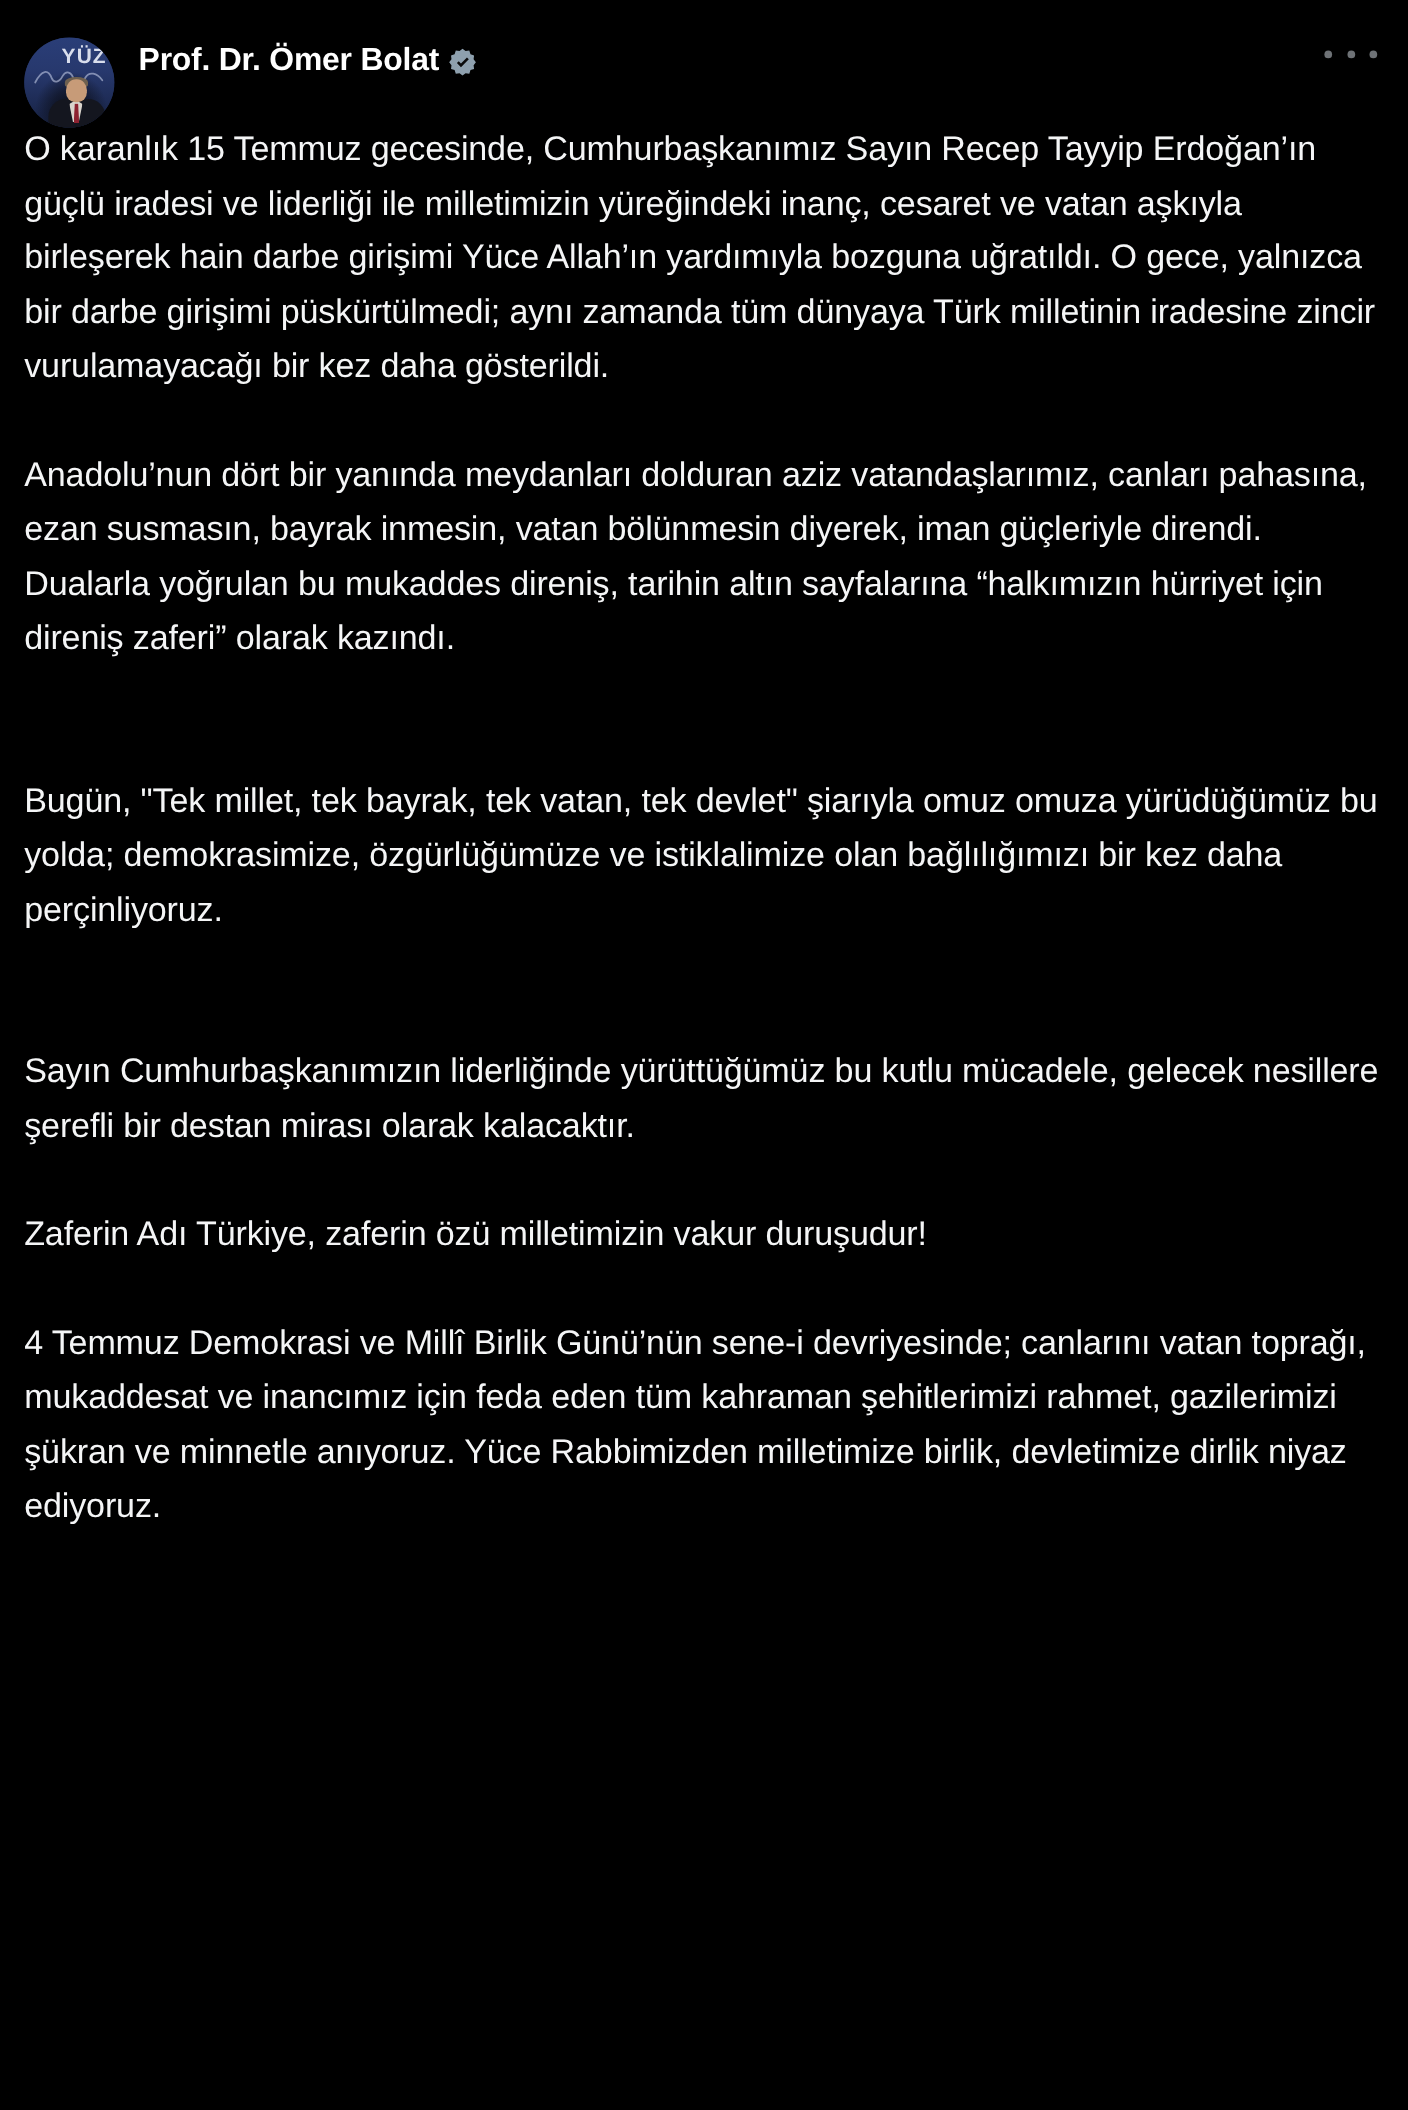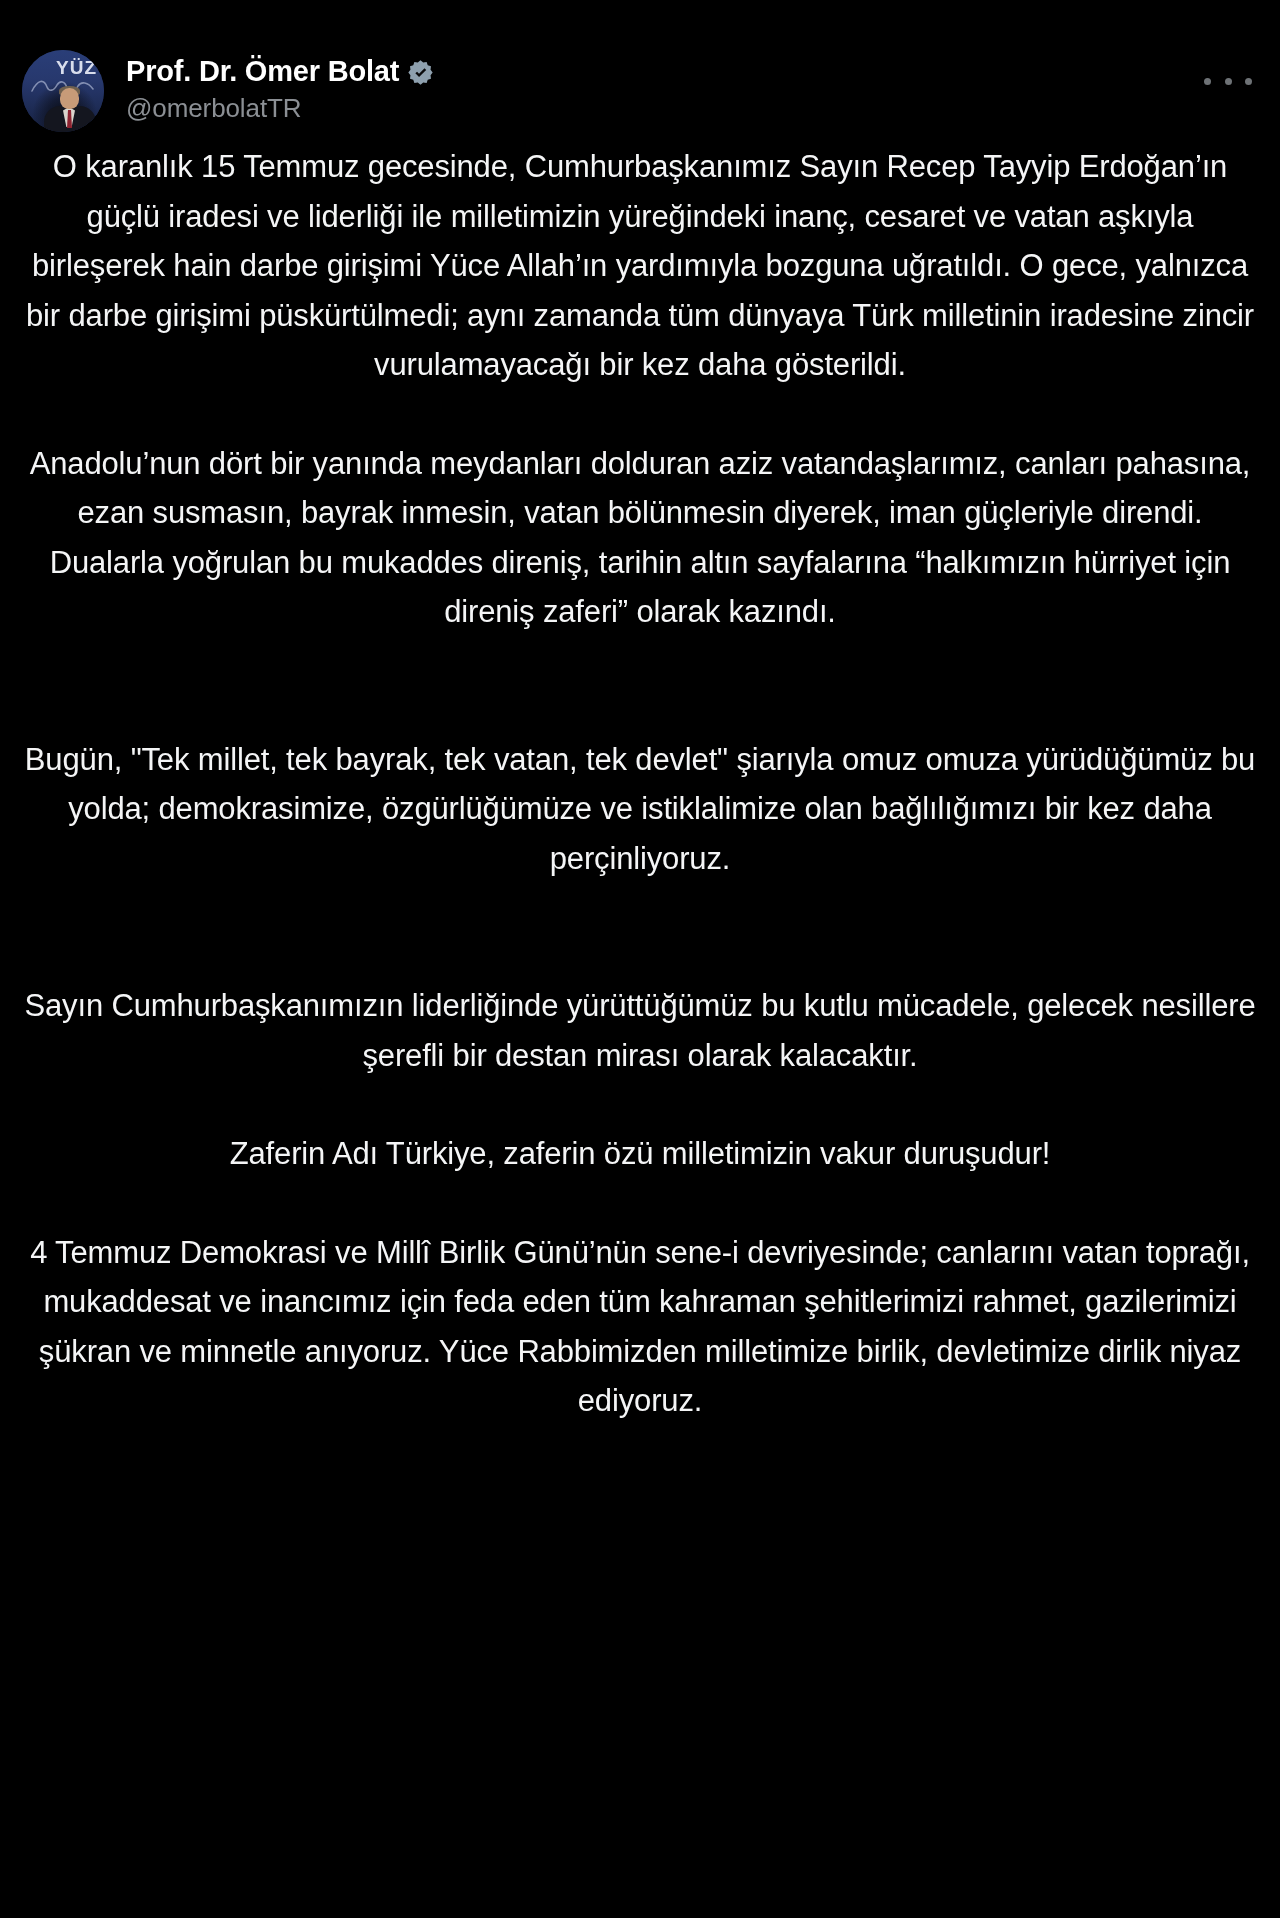--- a/index.html
+++ b/index.html
@@ -21,25 +21,24 @@
     background: #000000;
     position: relative;
     box-sizing: border-box;
     padding: 0;
   }
 
   
   .post-header {
     display: flex;
     align-items: flex-start;
-    padding: 18px 22px 0 22px;
+    padding: 34px 22px 0 22px;
     position: relative;
     height: 104px;
     box-sizing: border-box;
-    margin-top: 32px;
   }
 
   .avatar {
     width: 82px;
     height: 82px;
     min-width: 82px;
     border-radius: 50%;
     overflow: hidden;
     position: relative;
     background: #1b2a52;
@@ -167,21 +166,20 @@
     width: 7px;
     height: 7px;
     border-radius: 50%;
     background: #6e7276;
     display: block;
   }
 
   
   .post-body {
     padding: 6px 22px 0 22px;
-    text-align: center;
   }
   .post-body p {
     margin: 0;
     color: #f4f5f6;
     font-size: 31px;
     line-height: 49.5px;
     letter-spacing: -0.15px;
     font-weight: 400;
     word-spacing: 0px;
   }
@@ -214,21 +212,20 @@
     <div class="name-block">
       <div class="name-row">
         <span class="display-name">Prof. Dr. Ömer Bolat</span>
         <span class="verified-badge">
           <svg viewBox="0 0 24 24" width="27" height="27" xmlns="http://www.w3.org/2000/svg">
             <path fill="#8ea0ae" d="M12 1.2l2.43 1.86 3.03-.38.96 2.9 2.9.96-.38 3.03L22.8 12l-1.86 2.43.38 3.03-2.9.96-.96 2.9-3.03-.38L12 22.8l-2.43-1.86-3.03.38-.96-2.9-2.9-.96.38-3.03L1.2 12l1.86-2.43-.38-3.03 2.9-.96.96-2.9 3.03.38L12 1.2z"></path>
             <path fill="#0b0b0c" d="M10.72 16.04l-3.3-3.3 1.5-1.5 1.8 1.8 4.84-4.84 1.5 1.5-6.34 6.34z"></path>
           </svg>
         </span>
       </div>
-      <span class="handle">@omerbolatTR</span>
     </div>
 
     <div class="more-menu">
       <span></span>
       <span></span>
       <span></span>
     </div>
   </div>
 
   <div class="post-body">

